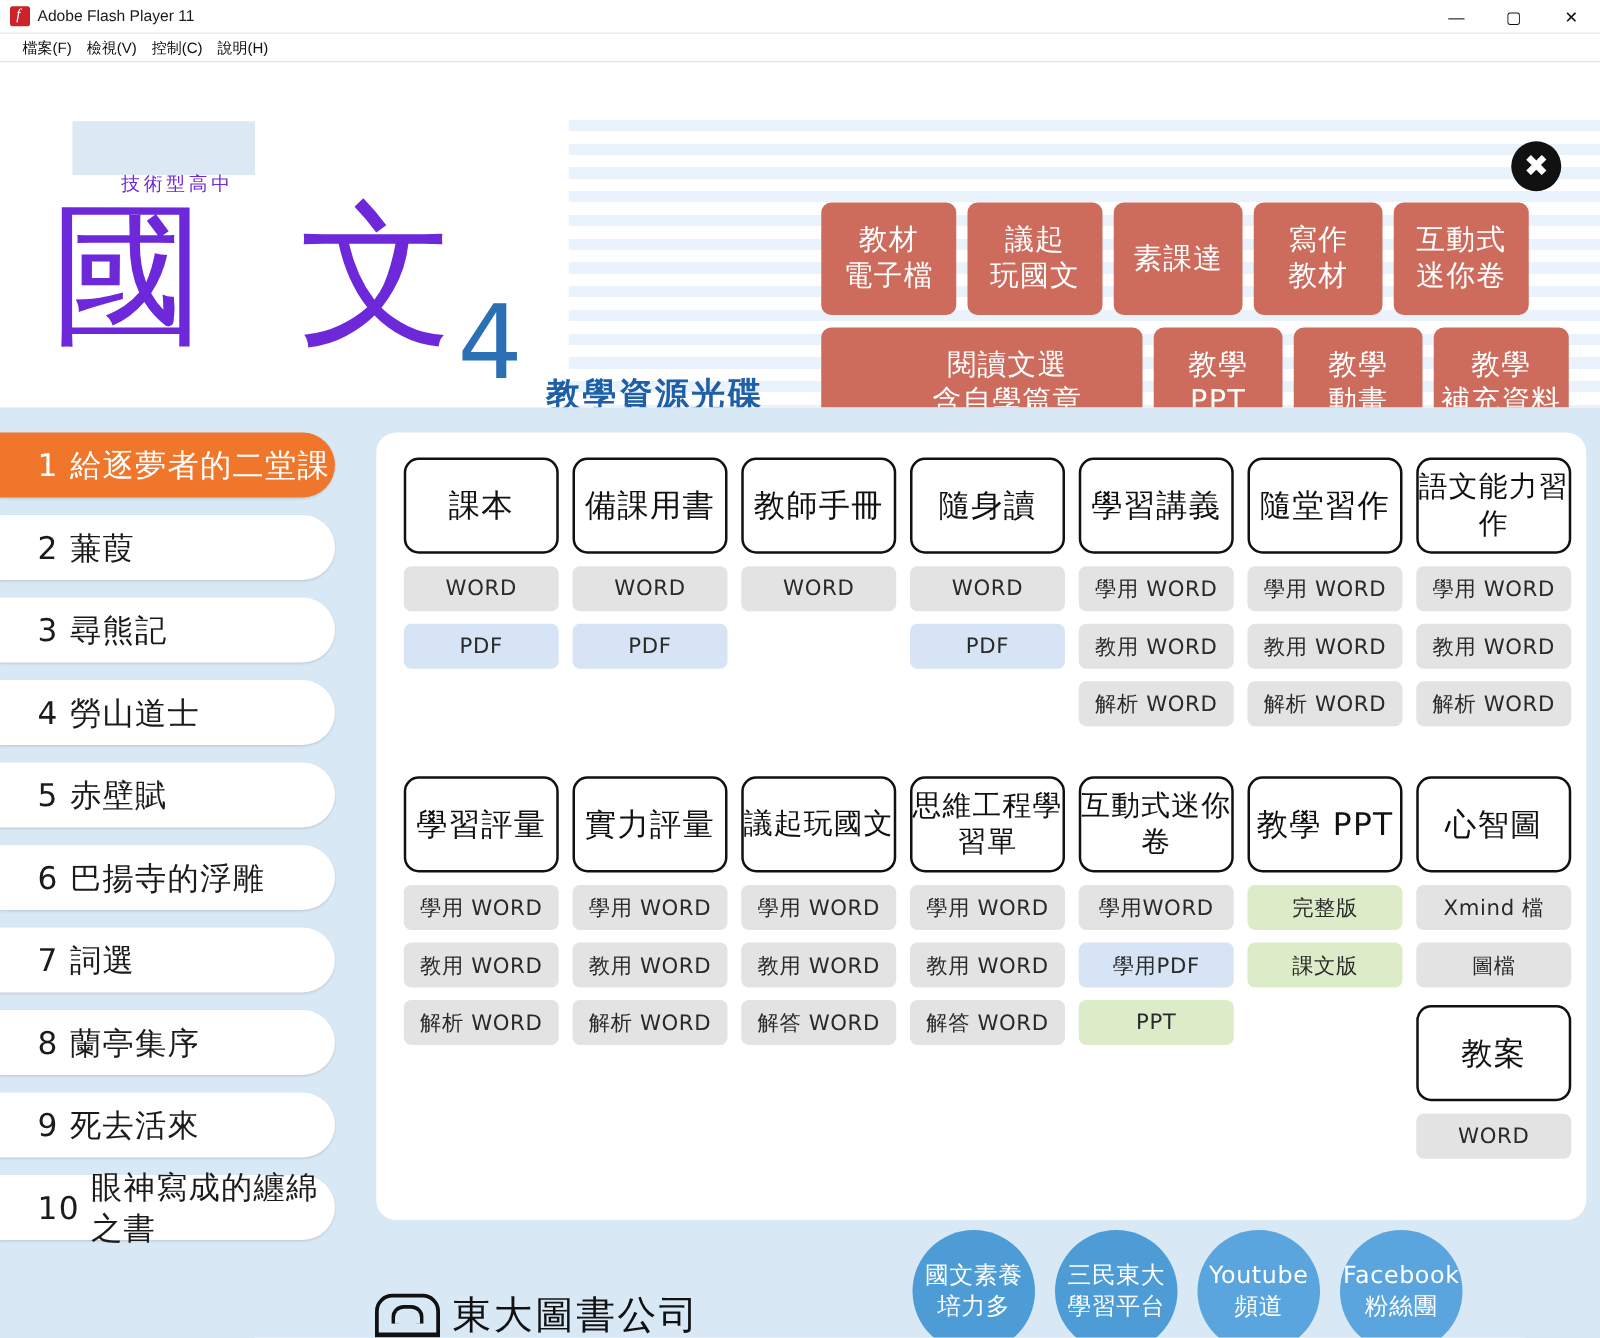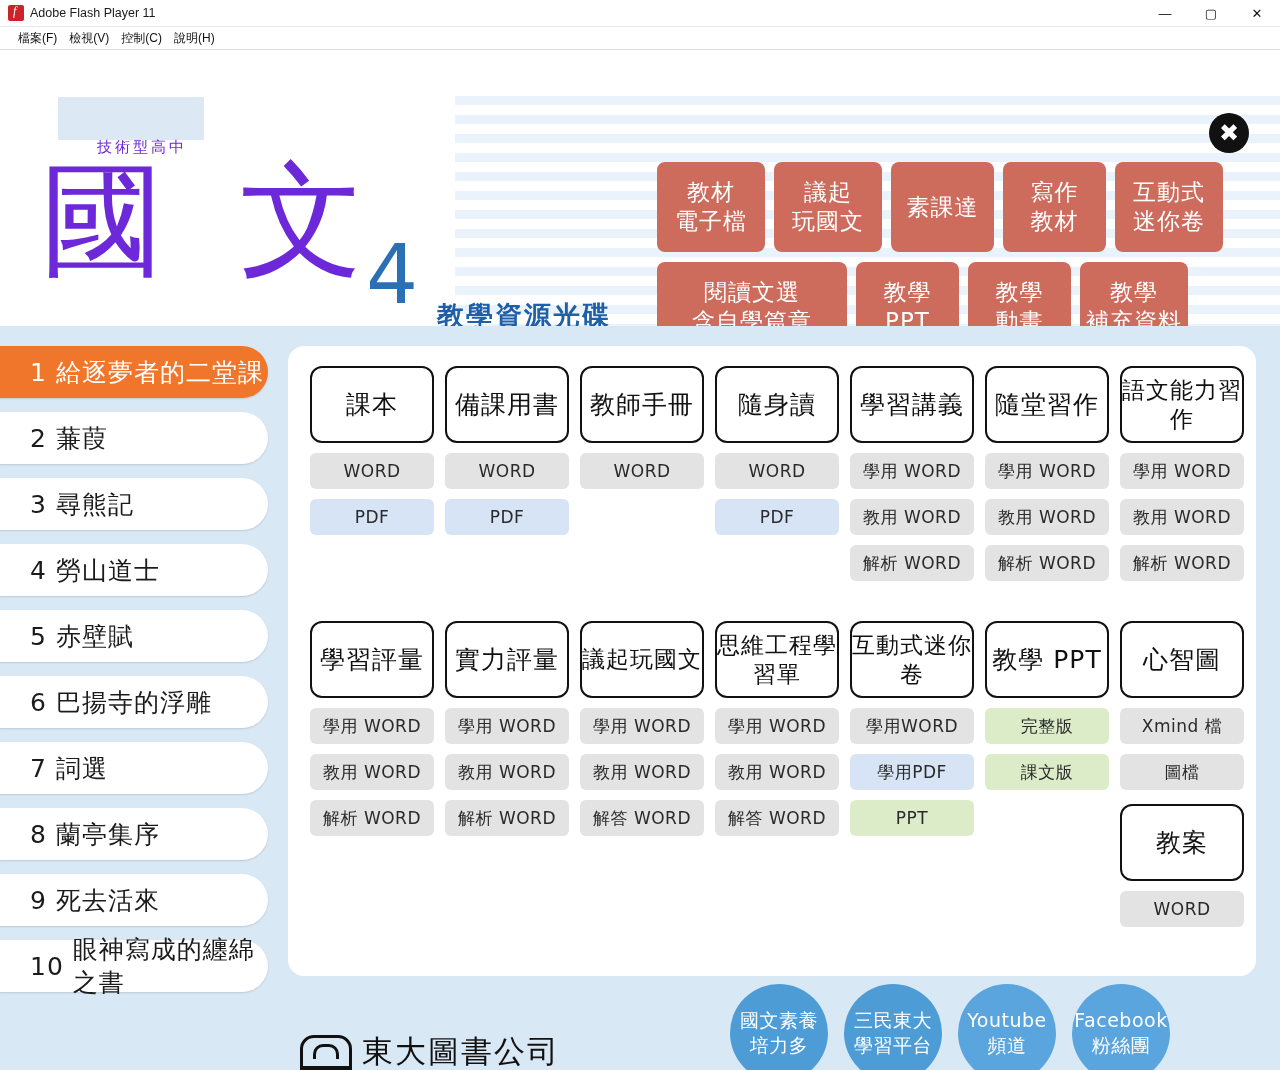--- a/index.html
+++ b/index.html
@@ -164,21 +164,21 @@
     justify-content: center;
     text-align: center;
     font-family: "DejaVu Sans", sans-serif;
     font-size: 23px;
     line-height: 29px;
     height: 90px;
     letter-spacing: 1px;
   }
   .red-btn.w1 { width: 108px; }
   .red-btn.w2 { width: 103px; }
-  .red-btn.wide { width: 190px; }
+  .red-btn.wide { width: 216px; padding-left: 41px; }
 
   
   .body-wrap {
     position: relative;
     height: 794px;
     background: #d9e8f5;
   }
 
   
   .sidebar {
@@ -202,21 +202,21 @@
   }
   .lesson.active {
     background: #f0762b;
     color: #ffffff;
   }
   .lesson .num { margin-right: 9px; }
 
   
   .panel {
     position: absolute;
-    left: 288px; top: 20px;
+    left: 301px; top: 20px;
     width: 968px; height: 630px;
     background: #ffffff;
     border-radius: 16px;
   }
   .grid {
     position: absolute;
     left: 22px; top: 20px;
     display: flex;
     gap: 11px;
   }

